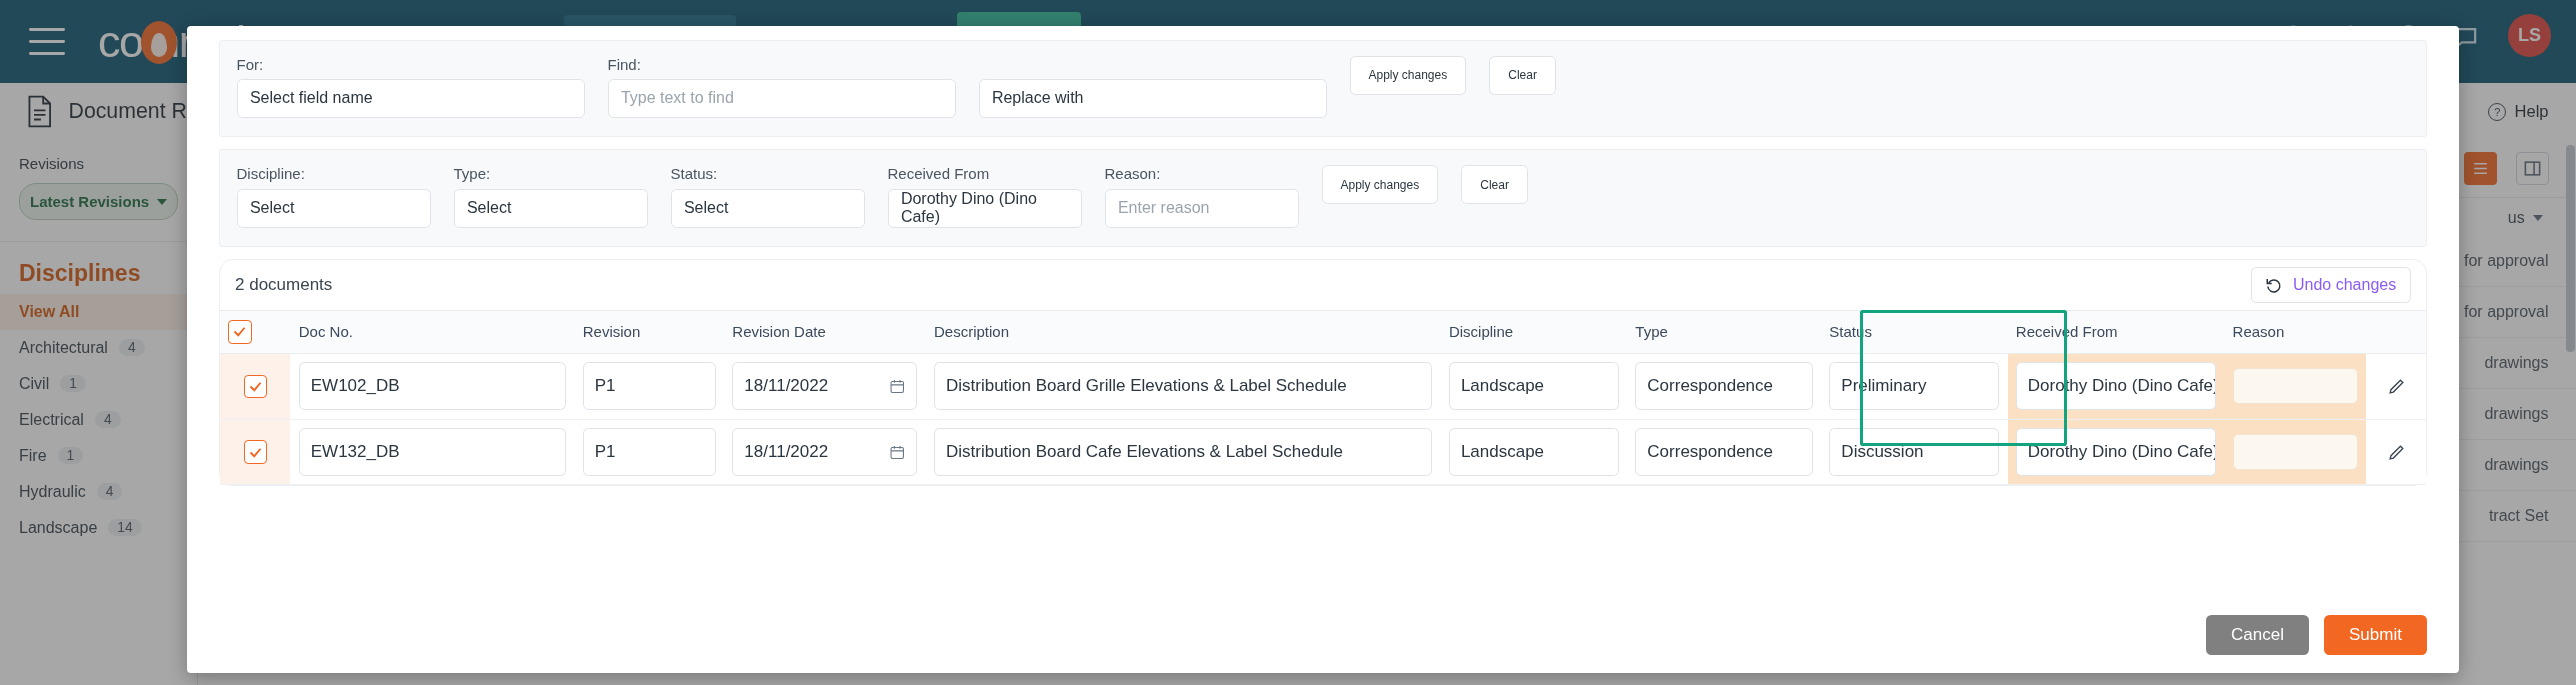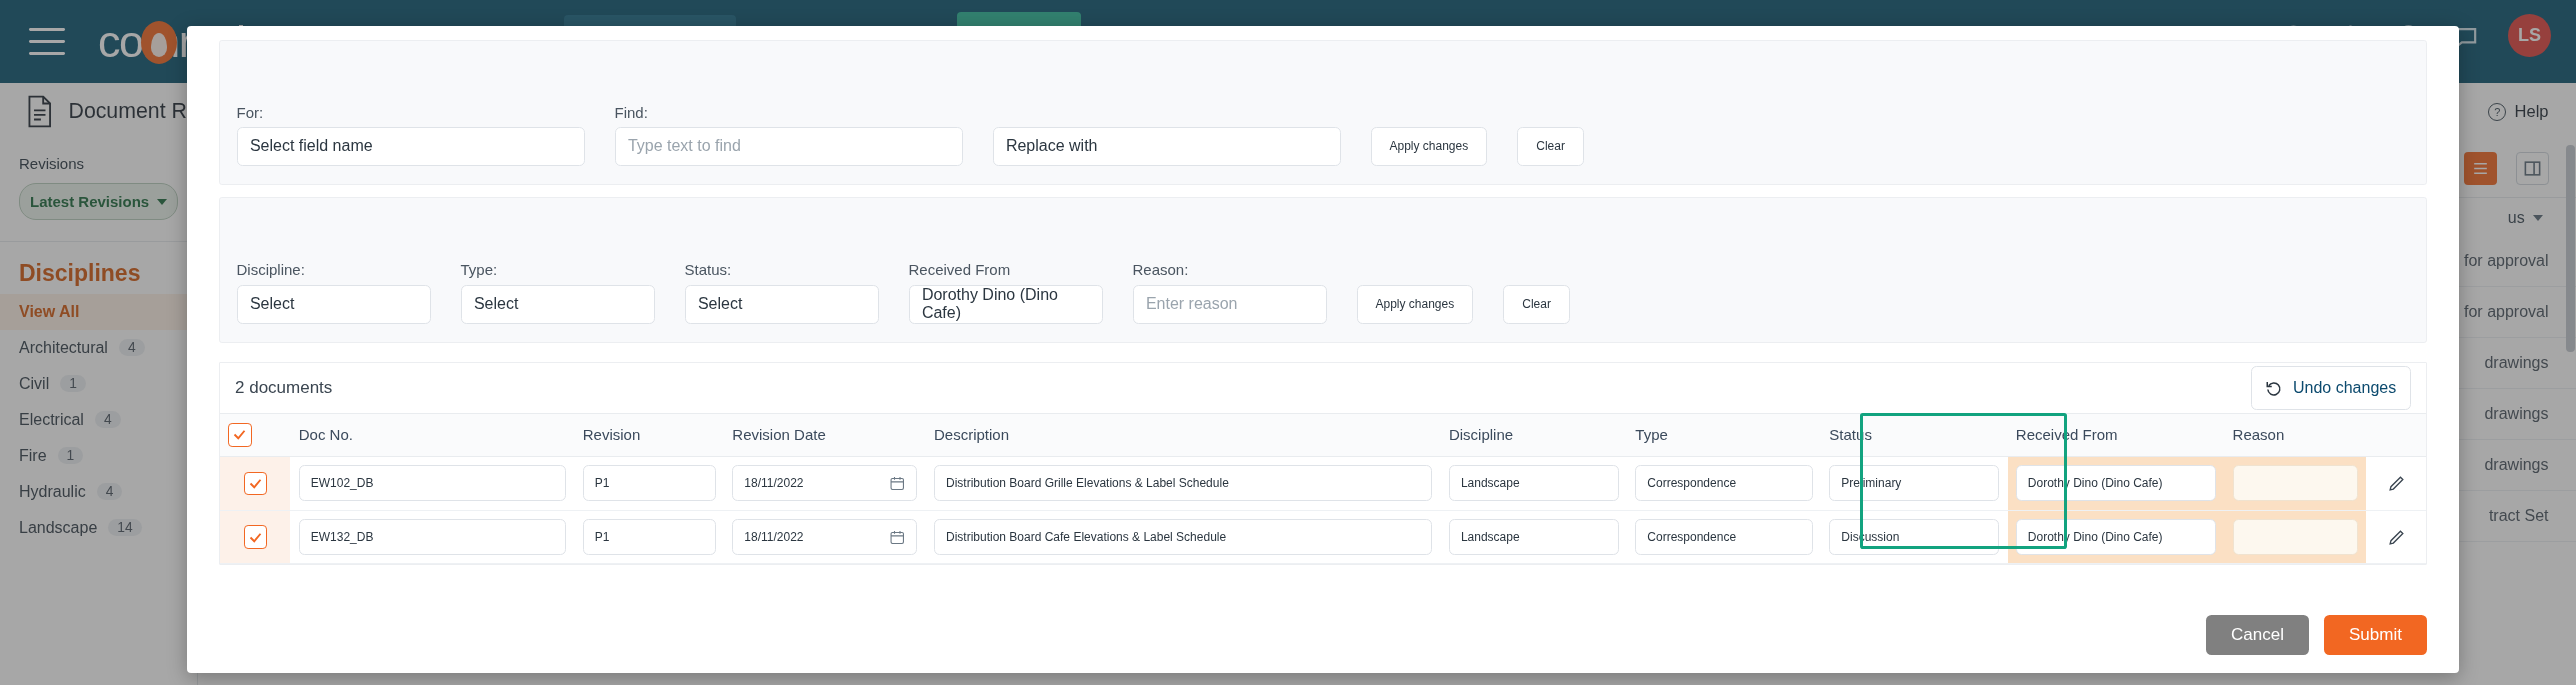--- a/index.html
+++ b/index.html
@@ -117,66 +117,66 @@
 
   .tabs { display: flex; gap: 0; padding-left: 32px; border-bottom: 1.4px solid #e4e8ec; height: 39px; }
   .tab { font-size: 17px; color: #5d6b78; padding: 0 12.4px 8.3px 12.4px; position: relative; }
   .tab.active { color: #f26722; font-weight: 700; }
   .tab.active:after { content:""; position:absolute; left:0; right:0; bottom:-1.4px; height:4.1px; background:#f26722; }
 
   .panel {
     margin: 13.8px 32px 0 32px; background: #f8f9fb; border: 0.7px solid #eceef1; border-radius: 2.8px;
     padding: 15px 16.5px 18px 16.5px;
   }
-  .frow { display: flex; align-items: flex-end; gap: 30px; margin-top: 48px; }
+  .frow { display: flex; gap: 23px; }
   .fgroup { display: flex; flex-direction: column; }
   .flabel { font-size: 15px; color: #4a5560; margin-bottom: 6.2px; }
   .finput {
     height: 39px; border: 0.7px solid #dfe3e8; border-radius: 5.5px; background: #ffffff;
     display: flex; align-items: center; padding: 0 12.4px; font-size: 16px; color: #2b3640;
   }
   .finput.ph { color: #9aa4ad; }
   .fbtn {
     height: 39px; border: 0.7px solid #dfe3e8; border-radius: 5.5px; background: #ffffff;
     display: flex; align-items: center; justify-content: center; padding: 0 18px;
     font-size: 12px; color: #2b3640; cursor: pointer; white-space: nowrap;
   }
   .w-for { width: 348px; } .w-find { width: 348px; } .w-repl { width: 348px; } .w-repl2 { width: 348px; }
   .w-disc { width: 194px; } .w-type { width: 194px; } .w-stat { width: 194px; }
   .w-rcv { width: 194px; } .w-reason { width: 194px; }
 
   .panel2 { margin-top: 12.4px; }
 
   
-  .docsec { margin: 19px 32px 0 32px; border: 0.7px solid #eceef1; border-radius: 1px; background:#fff; }
+  .docsec { margin: 12px 32px 0 32px; border: 0.7px solid #eceef1; border-radius: 14px; background:#fff; }
   .docsec-head { height: 50px; display: flex; align-items: center; justify-content: space-between; padding: 0 15px 0 15px; }
   .doccount { font-size: 17px; color: #3b4651; }
   .undo-btn {
-    height: 44px; border: 0.7px solid #dfe3e8; border-radius: 5.5px; background: #fff;
-    display: flex; align-items: center; gap: 9.6px; padding: 0 13.8px; font-size: 16px; color: #0c4a6e; cursor: pointer;
+    height: 36px; border: 0.7px solid #dfe3e8; border-radius: 5.5px; background: #fff;
+    display: flex; align-items: center; gap: 9.6px; padding: 0 13.8px; font-size: 16px; color: #8b5cf6; cursor: pointer;
   }
   .undo-btn svg { width: 18px; height: 18px; }
 
   table.doctable { width: 100%; border-collapse: collapse; table-layout: fixed; }
   table.doctable th {
     background: #fafbfc; border-top: 0.7px solid #e9ecef; border-bottom: 0.7px solid #e9ecef;
     text-align: left; font-size: 15px; color: #3b4a5c; font-weight: 400; padding: 9.6px 8.3px; height: 39px;
   }
   table.doctable td { padding: 8.3px 8.3px; border-bottom: 0.7px solid #eef1f4; vertical-align: middle; }
   tr.docrow { background: #fff; }
   td.chkcell { background: #fdf1e9; width: 65px; text-align: center; }
   th.chkcell { background: #fafbfc; width: 65px; text-align: center; }
   .chk {
     width: 23.4px; height: 23.4px; border: 1.4px solid #f26722; border-radius: 4.1px; background: #fff;
     display: inline-flex; align-items: center; justify-content: center; cursor: pointer;
   }
   .chk svg { width: 15px; height: 15px; }
   .cellinput {
-    height: 36px; border: 0.7px solid #dfe3e8; border-radius: 5.5px; background: #fff;
-    display: flex; align-items: center; padding: 0 11px; font-size: 12px; color: #2b3640;
+    height: 48px; border: 0.7px solid #dfe3e8; border-radius: 5.5px; background: #fff;
+    display: flex; align-items: center; padding: 0 11px; font-size: 17px; color: #2b3640;
     overflow: hidden; white-space: nowrap;
   }
   .cellinput.date { justify-content: space-between; }
   .cellinput.date svg { width: 16.5px; height: 16.5px; flex: none; }
   td.hl { background: #fbe0c4; }
   td.hl-reason { background: #fbe0c4; }
   .reason-box { height: 36px; border: 0.7px solid #f0e3d0; border-radius: 5.5px; background: #fdf8ef; }
   .pencil { display:flex; align-items:center; justify-content:center; cursor:pointer; }
   .pencil svg { width: 19px; height: 19px; }
 

